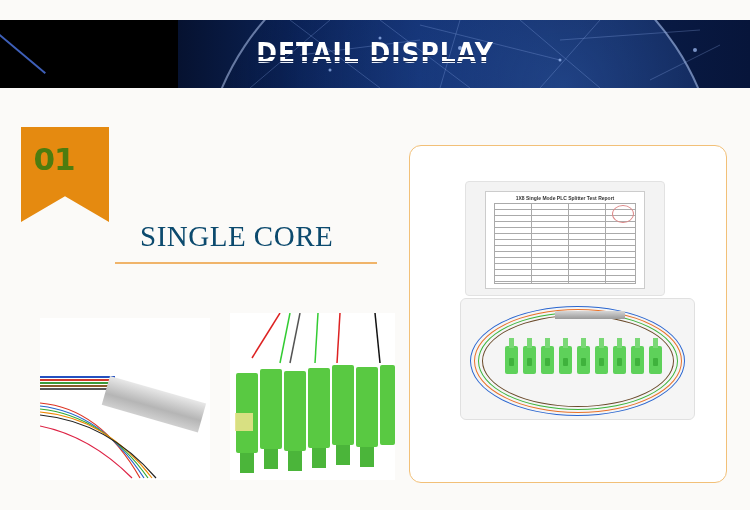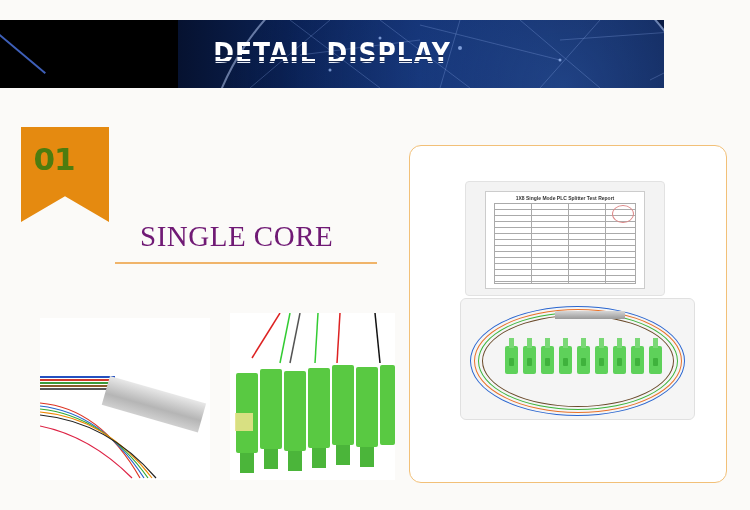--- a/index.html
+++ b/index.html
@@ -1,41 +1,41 @@
 <!DOCTYPE html>
 <html><head>
 <meta charset="utf-8">
 <style>
   * { margin:0; padding:0; box-sizing:border-box; }
   html, body { width:750px; height:510px; overflow:hidden; background:#fbfaf8; }
   body { position:relative; font-family:"Liberation Sans", sans-serif; }
 
   
-  .banner { position:absolute; left:0; top:20px; width:664px; height:68px; overflow:hidden;
+  .banner { position:absolute; left:0; top:20px; width:750px; height:68px; overflow:hidden;
     background: linear-gradient(90deg, #000 0px, #000 178px, #061230 178px, #0b2358 300px, #0e2b6a 420px, #0a1f4e 560px, #07153a 750px); }
   .banner .globe { position:absolute; left:200px; top:-90px; width:520px; height:520px; border-radius:50%;
     border:2px solid rgba(180,200,240,0.55);
     background: radial-gradient(circle at 70% 30%, rgba(60,110,200,0.45), rgba(10,30,80,0.2) 55%, transparent 70%); }
   .banner .streak { position:absolute; left:0; top:0; width:60px; height:2px; background:#3e5fb8;
     transform-origin:0 0; transform: translate(0px,14px) rotate(40deg); }
   .banner .net { position:absolute; inset:0; }
   .banner-title { position:absolute; left:0; right:0; top:19px; text-align:center;
     font-family:"DejaVu Sans", sans-serif; font-weight:bold; font-size:25px; letter-spacing:1px; color:#fff;
     transform: scaleY(1.1);
     background: linear-gradient(180deg, #fff 0%, #fff 55%, #1a2a50 55%, #1a2a50 62%, #fff 62%, #fff 72%, #1a2a50 72%, #1a2a50 78%, #e9eef8 78%);
     -webkit-background-clip:text; background-clip:text; -webkit-text-fill-color:transparent; }
 
   
   .badge { position:absolute; left:21px; top:127px; width:88px; height:95px; background:#e58a10;
     clip-path: polygon(0 0, 100% 0, 100% 100%, 50% 73%, 0 100%); }
   .badge-num { position:absolute; left:21px; top:141px; width:66px; text-align:center; color:#4d7c0f;
     font-family:"DejaVu Sans", sans-serif; font-weight:bold; font-size:31px; letter-spacing:-1px; }
 
   .section-title { position:absolute; left:140px; top:220px; font-family:"Liberation Serif", serif;
-    font-size:29px; color:#701a75; letter-spacing:0.5px; }
+    font-size:29px; color:#0c4a6e; letter-spacing:0.5px; }
   .section-rule { position:absolute; left:115px; top:262px; width:262px; height:1.5px; background:#f0b46a; }
 
   
   .photo { position:absolute; background:#fff; overflow:hidden; }
   .photo-splitter { left:40px; top:318px; width:170px; height:162px; }
   .photo-connectors { left:230px; top:313px; width:165px; height:167px; }
   .photo-main { left:409px; top:145px; width:318px; height:338px; border:1.5px solid #f2c078; border-radius:12px; background:#fff; }
 
   .box-lid { position:absolute; left:55px; top:35px; width:200px; height:115px; background:#f3f3f3; border:1px solid #e2e2e2; border-radius:4px; }
   .report { position:absolute; left:75px; top:45px; width:160px; height:98px; background:#fff; border:1px solid #ccc; }

